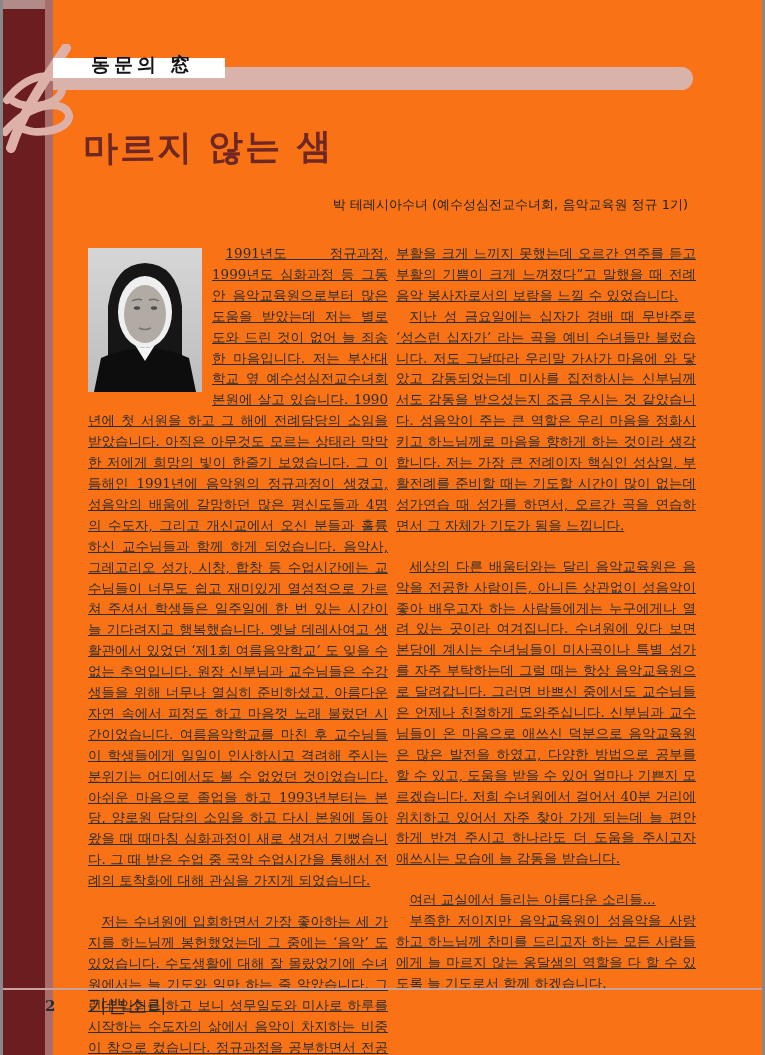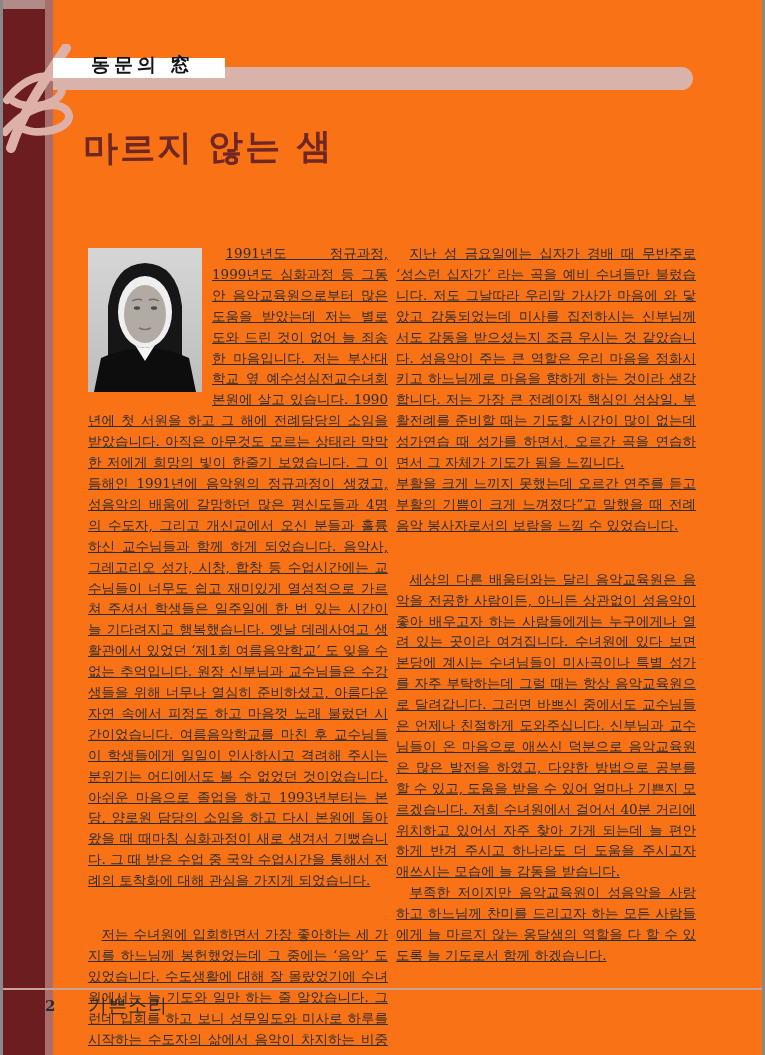--- a/index.html
+++ b/index.html
@@ -33,21 +33,21 @@
 
   .byline { position: absolute; left: 85px; top: 196px; width: 600px;
             text-align: right; font-family: "DejaVu Sans", "Liberation Sans", sans-serif;
             font-size: 13px; color: #222; }
 
   
   .article { position: absolute; left: 85px; top: 243px; width: 610px; display: flex; }
   .col { width: 300px; font-size: 13.5px; line-height: 20.9px; text-align: justify; }
   .col-left  { margin-right: 8px; }
   .col p { text-indent: 1em; text-decoration: underline; }
-  .gap-before { margin-top: 33px; }
+  .gap-before { margin-top: 20px; }
 
   .photo { float: left; width: 114px; height: 144px; margin: 5px 10px 4px 0;
            background: #c9c9c9; }
   .photo svg { display: block; }
 
   
   .footer-rule { position: absolute; left: 0; right: 0; top: 988px; height: 2px; background: #c9a29a; }
   .page-number { position: absolute; left: 42px; top: 997px; font-weight: bold;
                  font-size: 15px; color: #2b2b2b; }
   .magazine-title { position: absolute; left: 85px; top: 993px; font-size: 19px;
@@ -70,20 +70,21 @@
         <path d="M 2 88 C 30 56 62 56 66 71 C 68 85 36 93 18 84" stroke-width="8"></path>
       </g>
     </svg>
   </div>
 
   <div class="band"></div>
   <div class="band-notch"></div>
   <div class="section-label">동문의 窓</div>
 
   <div class="main-title">마르지 않는 샘</div>
+  <div class="byline">박 테레시아수녀 (예수성심전교수녀회, 음악교육원 정규 1기)</div>
 
   <div class="article">
 
     <div class="col col-left">
       <div class="photo">
         <svg width="114" height="144" viewBox="0 0 114 144" xmlns="http://www.w3.org/2000/svg">
           <defs>
             <linearGradient id="bgG" x1="0" y1="0" x2="0" y2="1">
               <stop offset="0" stop-color="#d6d6d6"></stop>
                 <stop offset="1" stop-color="#bdbdbd"></stop>
@@ -100,23 +101,24 @@
           <path d="M 51 80 q 6 3 12 0" stroke="#7a7470" stroke-width="1.6" fill="none"></path>
           <path d="M 6 144 L 13 110 Q 57 90 101 110 L 108 144 Z" fill="#0d0d0d"></path>
           <path d="M 47 97 L 57 113 L 67 97 Q 57 103 47 97 Z" fill="#f4f4f4"></path>
         </svg>
       </div>
       <p>1991년도 정규과정, 1999년도 심화과정 등 그동안 음악교육원으로부터 많은 도움을 받았는데 저는 별로 도와 드린 것이 없어 늘 죄송한 마음입니다. 저는 부산대학교 옆 예수성심전교수녀회 본원에 살고 있습니다. 1990년에 첫 서원을 하고 그 해에 전례담당의 소임을 받았습니다. 아직은 아무것도 모르는 상태라 막막한 저에게 희망의 빛이 한줄기 보였습니다. 그 이듬해인 1991년에 음악원의 정규과정이 생겼고, 성음악의 배움에 갈망하던 많은 평신도들과 4명의 수도자, 그리고 개신교에서 오신 분들과 훌륭하신 교수님들과 함께 하게 되었습니다. 음악사, 그레고리오 성가, 시창, 합창 등 수업시간에는 교수님들이 너무도 쉽고 재미있게 열성적으로 가르쳐 주셔서 학생들은 일주일에 한 번 있는 시간이 늘 기다려지고 행복했습니다. 옛날 데레사여고 생활관에서 있었던 ‘제1회 여름음악학교’ 도 잊을 수 없는 추억입니다. 원장 신부님과 교수님들은 수강생들을 위해 너무나 열심히 준비하셨고, 아름다운 자연 속에서 피정도 하고 마음껏 노래 불렀던 시간이었습니다. 여름음악학교를 마친 후 교수님들이 학생들에게 일일이 인사하시고 격려해 주시는 분위기는 어디에서도 볼 수 없었던 것이었습니다. 아쉬운 마음으로 졸업을 하고 1993년부터는 본당, 양로원 담당의 소임을 하고 다시 본원에 돌아왔을 때 때마침 심화과정이 새로 생겨서 기뻤습니다. 그 때 받은 수업 중 국악 수업시간을 통해서 전례의 토착화에 대해 관심을 가지게 되었습니다.</p>
       <p class="gap-before">저는 수녀원에 입회하면서 가장 좋아하는 세 가지를 하느님께 봉헌했었는데 그 중에는 ‘음악’ 도 있었습니다. 수도생활에 대해 잘 몰랐었기에 수녀원에서는 늘 기도와 일만 하는 줄 알았습니다. 그런데 입회를 하고 보니 성무일도와 미사로 하루를 시작하는 수도자의 삶에서 음악이 차지하는 비중이 참으로 컸습니다. 정규과정을 공부하면서 전공으로 오르간을 2년 배웠는데 그 해 부활성야 미사 때 후주곡으로 헨델의 ‘알렐루야’ 를 연주했더니 미사 후 모든 수녀님들이 ‘감사하다’ 는 인사를 보내 주어 기뻤습니다. 한 수련자가 “강론 때도</p>
     </div>
 
     <div class="col">
+      <p style="text-indent:0">부활을 크게 느끼지 못했는데 오르간 연주를 듣고 부활의 기쁨이 크게 느껴졌다”고 말했을 때 전례음악 봉사자로서의 보람을 느낄 수 있었습니다.</p>
       <p>지난 성 금요일에는 십자가 경배 때 무반주로 ‘성스런 십자가’ 라는 곡을 예비 수녀들만 불렀습니다. 저도 그날따라 우리말 가사가 마음에 와 닿았고 감동되었는데 미사를 집전하시는 신부님께서도 감동을 받으셨는지 조금 우시는 것 같았습니다. 성음악이 주는 큰 역할은 우리 마음을 정화시키고 하느님께로 마음을 향하게 하는 것이라 생각합니다. 저는 가장 큰 전례이자 핵심인 성삼일, 부활전례를 준비할 때는 기도할 시간이 많이 없는데 성가연습 때 성가를 하면서, 오르간 곡을 연습하면서 그 자체가 기도가 됨을 느낍니다.</p>
-      <p style="text-indent:0">부활을 크게 느끼지 못했는데 오르간 연주를 듣고 부활의 기쁨이 크게 느껴졌다”고 말했을 때 전례음악 봉사자로서의 보람을 느낄 수 있었습니다.</p>
       <p class="gap-before">세상의 다른 배움터와는 달리 음악교육원은 음악을 전공한 사람이든, 아니든 상관없이 성음악이 좋아 배우고자 하는 사람들에게는 누구에게나 열려 있는 곳이라 여겨집니다. 수녀원에 있다 보면 본당에 계시는 수녀님들이 미사곡이나 특별 성가를 자주 부탁하는데 그럴 때는 항상 음악교육원으로 달려갑니다. 그러면 바쁘신 중에서도 교수님들은 언제나 친절하게 도와주십니다. 신부님과 교수님들이 온 마음으로 애쓰신 덕분으로 음악교육원은 많은 발전을 하였고, 다양한 방법으로 공부를 할 수 있고, 도움을 받을 수 있어 얼마나 기쁜지 모르겠습니다. 저희 수녀원에서 걸어서 40분 거리에 위치하고 있어서 자주 찾아 가게 되는데 늘 편안하게 반겨 주시고 하나라도 더 도움을 주시고자 애쓰시는 모습에 늘 감동을 받습니다.</p>
+      <p class="gap-before">여러 교실에서 들리는 아름다운 소리들...</p>
       <p>부족한 저이지만 음악교육원이 성음악을 사랑하고 하느님께 찬미를 드리고자 하는 모든 사람들에게 늘 마르지 않는 옹달샘의 역할을 다 할 수 있도록 늘 기도로서 함께 하겠습니다.</p>
 
     </div>
 
   </div>
 
   <div class="footer-rule"></div>
   <div class="page-number">2</div>
   <div class="magazine-title">기쁜소리</div>
 

